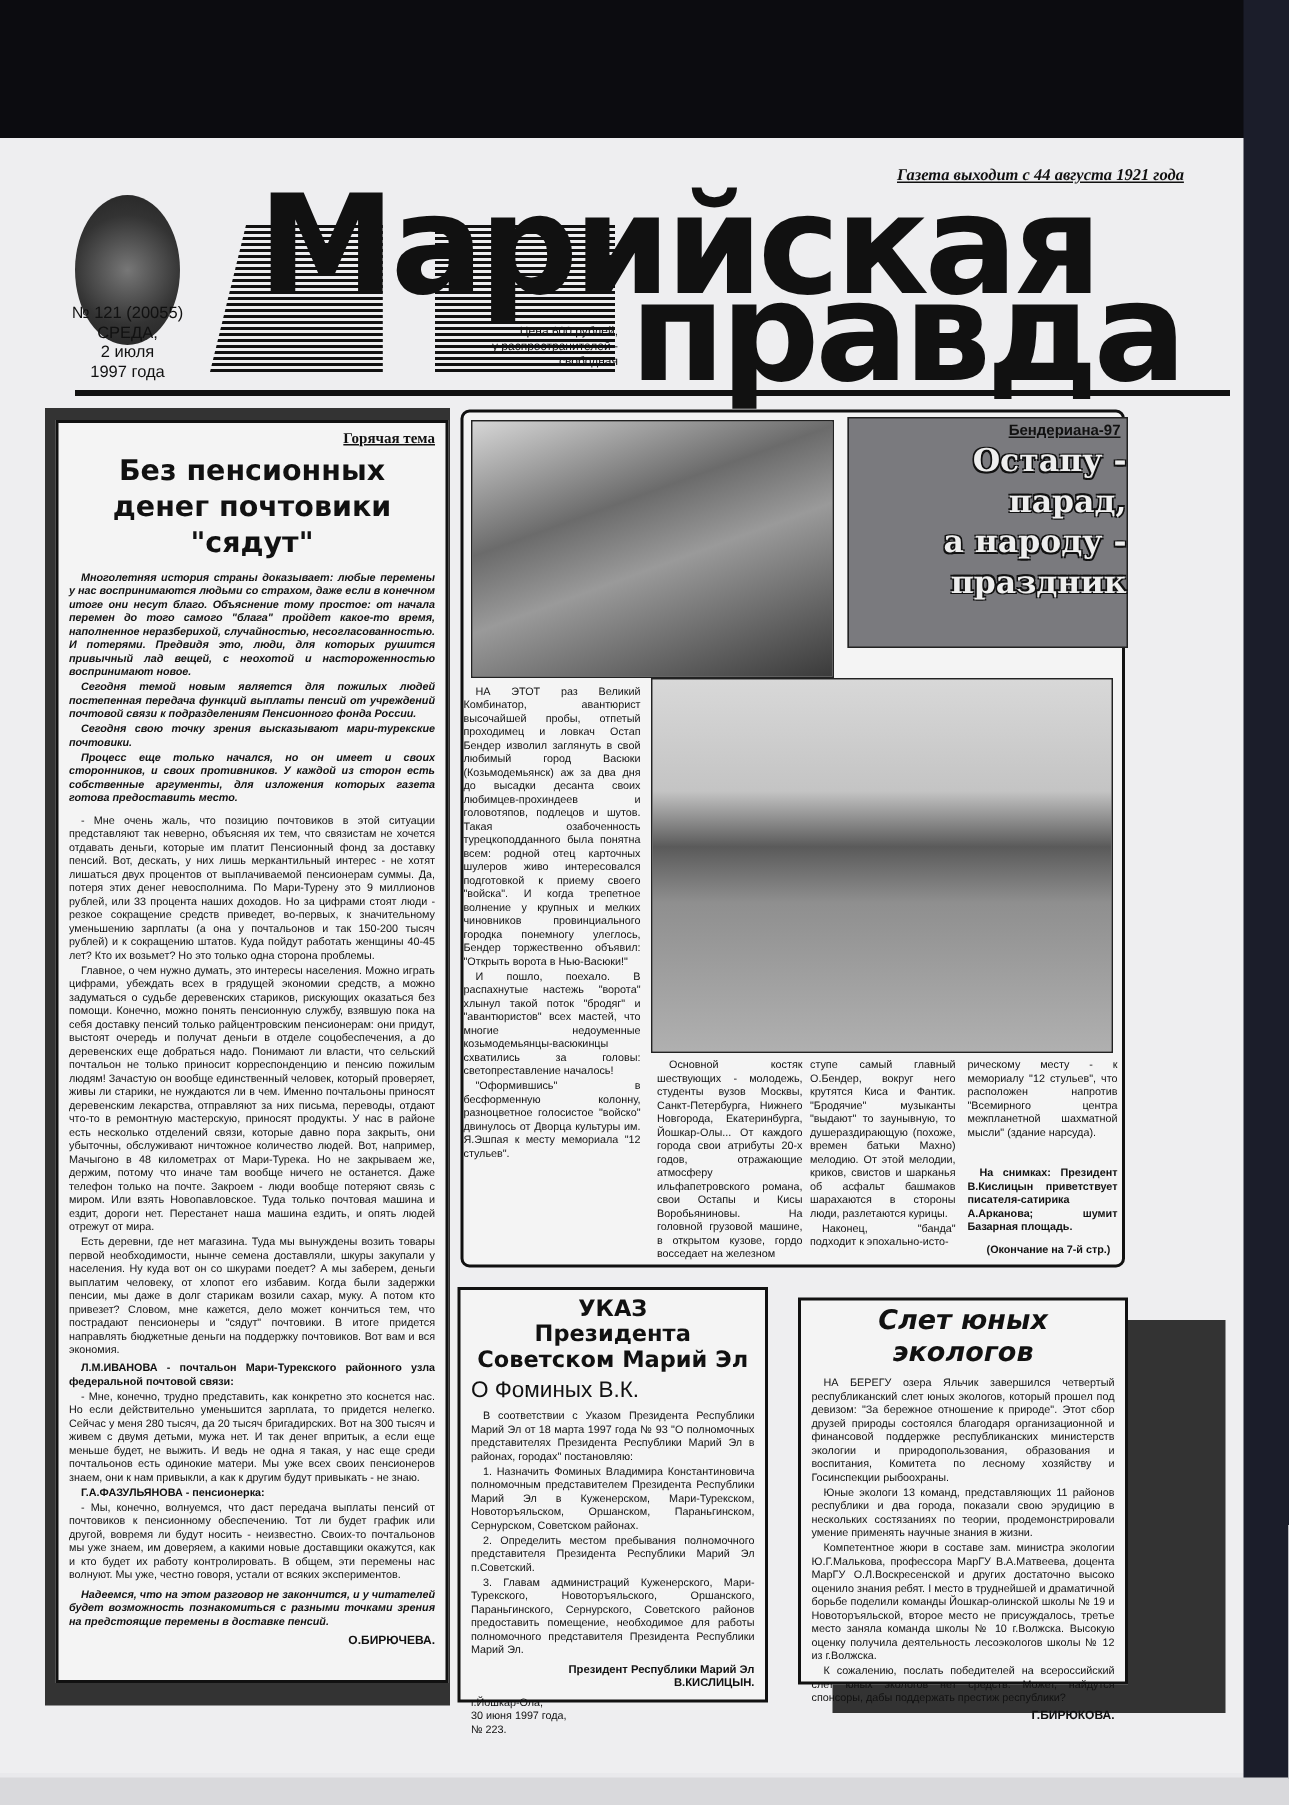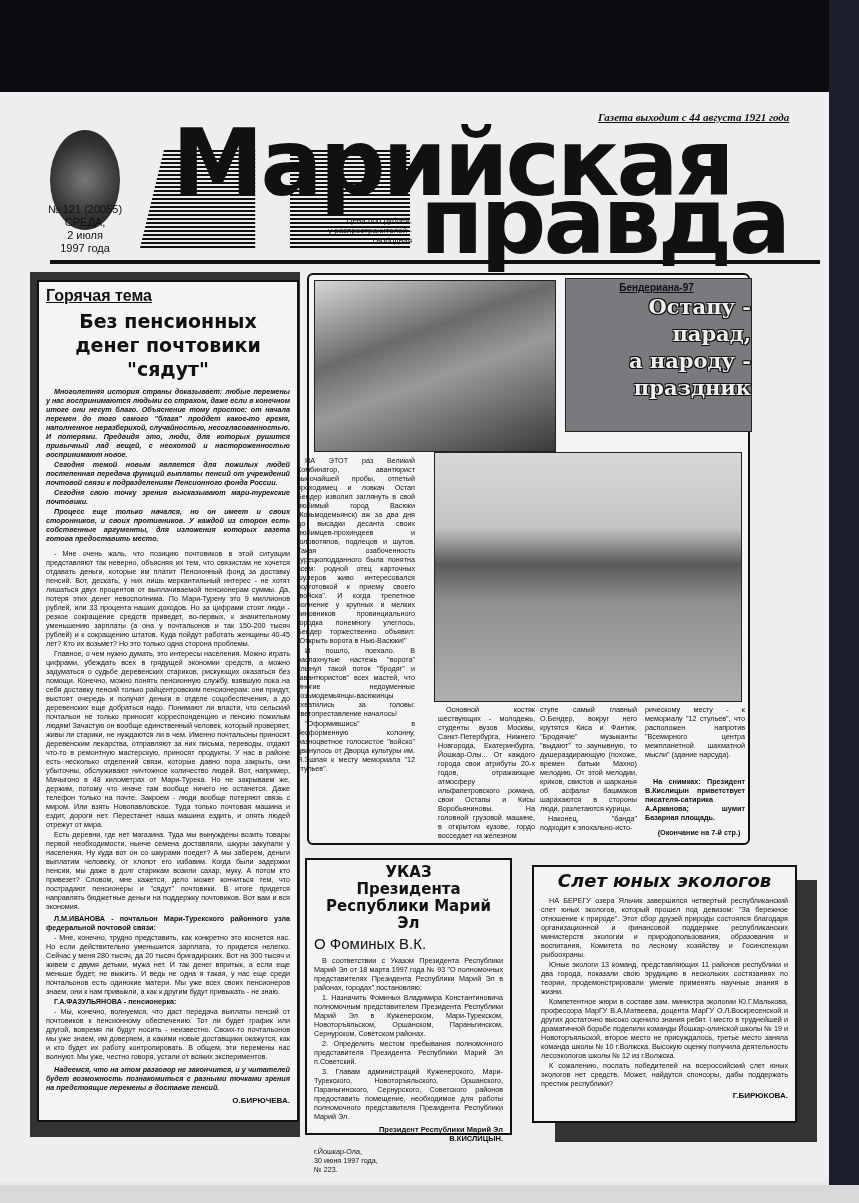--- a/index.html
+++ b/index.html
@@ -14,21 +14,21 @@
   .mp-stripes{position:absolute;left:140px;top:150px;width:240px;height:98px;background:repeating-linear-gradient(#111 0 2px,transparent 2px 4px);clip-path:polygon(10% 0,48% 0,48% 100%,0 100%);}
   .mp-stripes2{position:absolute;left:290px;top:150px;width:120px;height:98px;background:repeating-linear-gradient(#111 0 2px,transparent 2px 4px);}
   .title1{position:absolute;left:172px;top:118px;font-size:92px;font-weight:900;letter-spacing:-3px;line-height:92px;font-family:"DejaVu Sans",sans-serif;}
   .title2{position:absolute;left:420px;top:176px;font-size:92px;font-weight:900;letter-spacing:-3px;line-height:92px;font-family:"DejaVu Sans",sans-serif;}
   .since{position:absolute;left:598px;top:111px;font-size:11px;font-style:italic;font-weight:bold;text-decoration:underline;font-family:"Liberation Serif",serif;}
   .price{position:absolute;left:292px;top:216px;width:120px;text-align:right;font-size:8px;line-height:10px;}
   .rule{position:absolute;left:50px;top:260px;width:770px;height:4px;background:#111;}
   
   .box{position:absolute;background:#f4f4f4;border:2px solid #111;box-sizing:border-box;}
   .shadow{position:absolute;background:#333;}
-  .kicker{font-size:16px;font-weight:bold;text-decoration:underline;text-align:left;}
+  .kicker{font-size:10px;font-weight:bold;text-decoration:underline;text-align:right;font-family:Liberation Serif, serif;}
   .body{font-size:7.2px;line-height:9px;text-align:justify;}
   .body p{margin:0 0 1px 0;text-indent:8px;}
   .photo{position:absolute;background:#555;border:1px solid #222;}
   .sign{font-size:8px;font-weight:bold;text-align:right;}
 </style>
 </head>
 <body>
 
 <div class="topbar"></div>
 <div class="page"></div>
@@ -72,29 +72,29 @@
     <p style="font-weight:bold;">Г.А.ФАЗУЛЬЯНОВА - пенсионерка:</p>
     <p>- Мы, конечно, волнуемся, что даст передача выплаты пенсий от почтовиков к пенсионному обеспечению. Тот ли будет график или другой, вовремя ли будут носить - неизвестно. Своих-то почтальонов мы уже знаем, им доверяем, а какими новые доставщики окажутся, как и кто будет их работу контролировать. В общем, эти перемены нас волнуют. Мы уже, честно говоря, устали от всяких экспериментов.</p>
     <p style="font-weight:bold;font-style:italic;margin-top:4px;">Надеемся, что на этом разговор не закончится, и у читателей будет возможность познакомиться с разными точками зрения на предстоящие перемены в доставке пенсий.</p>
   </div>
   <div class="sign" style="margin-top:4px;">О.БИРЮЧЕВА.</div>
 </div>
 
 <div class="box" style="left:307px;top:273px;width:443px;height:572px;border-radius:6px;"></div>
 <div class="photo" style="left:314px;top:280px;width:240px;height:170px;background:linear-gradient(160deg,#d6d6d6 0%,#6b6b6b 35%,#9a9a9a 55%,#3a3a3a 100%);"></div>
 <div style="position:absolute;left:565px;top:278px;width:185px;height:152px;background:#7a7a7e;border:1px solid #222;">
-  <div style="font-size:10px;font-weight:bold;text-decoration:underline;text-align:center;padding:3px 4px 0 0;">Бендериана-97</div>
+  <div style="font-size:10px;font-weight:bold;text-decoration:underline;text-align:right;padding:3px 4px 0 0;">Бендериана-97</div>
   <div style="text-align:right;font-family:'DejaVu Serif',serif;font-weight:bold;font-size:21px;line-height:27px;color:#eee;text-shadow:1px 1px 0 #111,-1px -1px 0 #111,1px -1px 0 #111,-1px 1px 0 #111;">
     <div>Остапу -</div>
     <div>парад,</div>
     <div>а народу -</div>
     <div>праздник</div>
   </div>
 </div>
-<div class="body" style="position:absolute;left:297px;top:456px;width:118px;">
+<div class="body" style="position:absolute;left:309px;top:456px;width:118px;">
   <p>НА ЭТОТ раз Великий Комбинатор, авантюрист высочайшей пробы, отпетый проходимец и ловкач Остап Бендер изволил заглянуть в свой любимый город Васюки (Козьмодемьянск) аж за два дня до высадки десанта своих любимцев-прохиндеев и головотяпов, подлецов и шутов. Такая озабоченность турецкоподданного была понятна всем: родной отец карточных шулеров живо интересовался подготовкой к приему своего "войска". И когда трепетное волнение у крупных и мелких чиновников провинциального городка понемногу улеглось, Бендер торжественно объявил: "Открыть ворота в Нью-Васюки!"</p>
   <p>И пошло, поехало. В распахнутые настежь "ворота" хлынул такой поток "бродяг" и "авантюристов" всех мастей, что многие недоуменные козьмодемьянцы-васюкинцы схватились за головы: светопреставление началось!</p>
   <p>"Оформившись" в бесформенную колонну, разноцветное голосистое "войско" двинулось от Дворца культуры им. Я.Эшпая к месту мемориала "12 стульев".</p>
 </div>
 <div class="photo" style="left:434px;top:452px;width:306px;height:248px;background:linear-gradient(180deg,#d8d8d8 0%,#c4c4c4 30%,#5a5a5a 45%,#8f8f8f 60%,#b0b0b0 100%);"></div>
 <div class="body" style="position:absolute;left:438px;top:705px;width:97px;">
   <p>Основной костяк шествующих - молодежь, студенты вузов Москвы, Санкт-Петербурга, Нижнего Новгорода, Екатеринбурга, Йошкар-Олы... От каждого города свои атрибуты 20-х годов, отражающие атмосферу ильфапетровского романа, свои Остапы и Кисы Воробьяниновы. На головной грузовой машине, в открытом кузове, гордо восседает на железном</p>
 </div>
 <div class="body" style="position:absolute;left:540px;top:705px;width:97px;">
   <p style="text-indent:0;">ступе самый главный О.Бендер, вокруг него крутятся Киса и Фантик. "Бродячие" музыканты "выдают" то заунывную, то душераздирающую (похоже, времен батьки Махно) мелодию. От этой мелодии, криков, свистов и шарканья об асфальт башмаков шарахаются в стороны люди, разлетаются курицы.</p>
@@ -103,42 +103,42 @@
 <div class="body" style="position:absolute;left:645px;top:705px;width:100px;">
   <p style="text-indent:0;">рическому месту - к мемориалу "12 стульев", что расположен напротив "Всемирного центра межпланетной шахматной мысли" (здание нарсуда).</p>
   <p style="font-weight:bold;margin-top:18px;">На снимках: Президент В.Кислицын приветствует писателя-сатирика А.Арканова; шумит Базарная площадь.</p>
   <p style="font-weight:bold;text-align:center;margin-top:6px;">(Окончание на 7-й стр.)</p>
 </div>
 
 <div class="box" style="left:305px;top:858px;width:207px;height:277px;padding:4px 7px;">
   <div style="text-align:center;font-weight:900;font-size:15px;line-height:17px;font-family:'DejaVu Sans',sans-serif;">
     <div>УКАЗ</div>
     <div>Президента</div>
-    <div>Республики Марий Эл</div>
+    <div>Советском Марий Эл</div>
   </div>
   <div style="text-align:left;font-weight:normal;font-size:15px;margin:3px 0 4px;">О Фоминых В.К.</div>
   <div class="body">
     <p>В соответствии с Указом Президента Республики Марий Эл от 18 марта 1997 года № 93 "О полномочных представителях Президента Республики Марий Эл в районах, городах" постановляю:</p>
     <p>1. Назначить Фоминых Владимира Константиновича полномочным представителем Президента Республики Марий Эл в Куженерском, Мари-Турекском, Новоторъяльском, Оршанском, Параньгинском, Сернурском, Советском районах.</p>
     <p>2. Определить местом пребывания полномочного представителя Президента Республики Марий Эл п.Советский.</p>
     <p>3. Главам администраций Куженерского, Мари-Турекского, Новоторъяльского, Оршанского, Параньгинского, Сернурского, Советского районов предоставить помещение, необходимое для работы полномочного представителя Президента Республики Марий Эл.</p>
   </div>
   <div class="sign" style="margin-top:4px;font-size:7.5px;">
     <div>Президент Республики Марий Эл</div>
     <div>В.КИСЛИЦЫН.</div>
   </div>
   <div class="body" style="margin-top:4px;">
     <div>г.Йошкар-Ола,</div>
     <div>30 июня 1997 года,</div>
     <div>№ 223.</div>
   </div>
 </div>
 
 <div class="shadow" style="left:555px;top:880px;width:262px;height:262px;"></div>
-<div class="box" style="left:532px;top:865px;width:265px;height:258px;padding:3px 7px;">
+<div class="box" style="left:532px;top:865px;width:220px;height:258px;padding:3px 7px;">
   <div style="font-size:18px;font-weight:900;font-style:italic;text-align:center;font-family:'DejaVu Sans',sans-serif;margin-bottom:5px;">Слет юных экологов</div>
   <div class="body">
     <p>НА БЕРЕГУ озера Яльчик завершился четвертый республиканский слет юных экологов, который прошел под девизом: "За бережное отношение к природе". Этот сбор друзей природы состоялся благодаря организационной и финансовой поддержке республиканских министерств экологии и природопользования, образования и воспитания, Комитета по лесному хозяйству и Госинспекции рыбоохраны.</p>
     <p>Юные экологи 13 команд, представляющих 11 районов республики и два города, показали свою эрудицию в нескольких состязаниях по теории, продемонстрировали умение применять научные знания в жизни.</p>
     <p>Компетентное жюри в составе зам. министра экологии Ю.Г.Малькова, профессора МарГУ В.А.Матвеева, доцента МарГУ О.Л.Воскресенской и других достаточно высоко оценило знания ребят. I место в труднейшей и драматичной борьбе поделили команды Йошкар-олинской школы № 19 и Новоторъяльской, второе место не присуждалось, третье место заняла команда школы № 10 г.Волжска. Высокую оценку получила деятельность лесоэкологов школы № 12 из г.Волжска.</p>
     <p>К сожалению, послать победителей на всероссийский слет юных экологов нет средств. Может, найдутся спонсоры, дабы поддержать престиж республики?</p>
   </div>
   <div class="sign" style="margin-top:3px;">Г.БИРЮКОВА.</div>
 </div>
 

